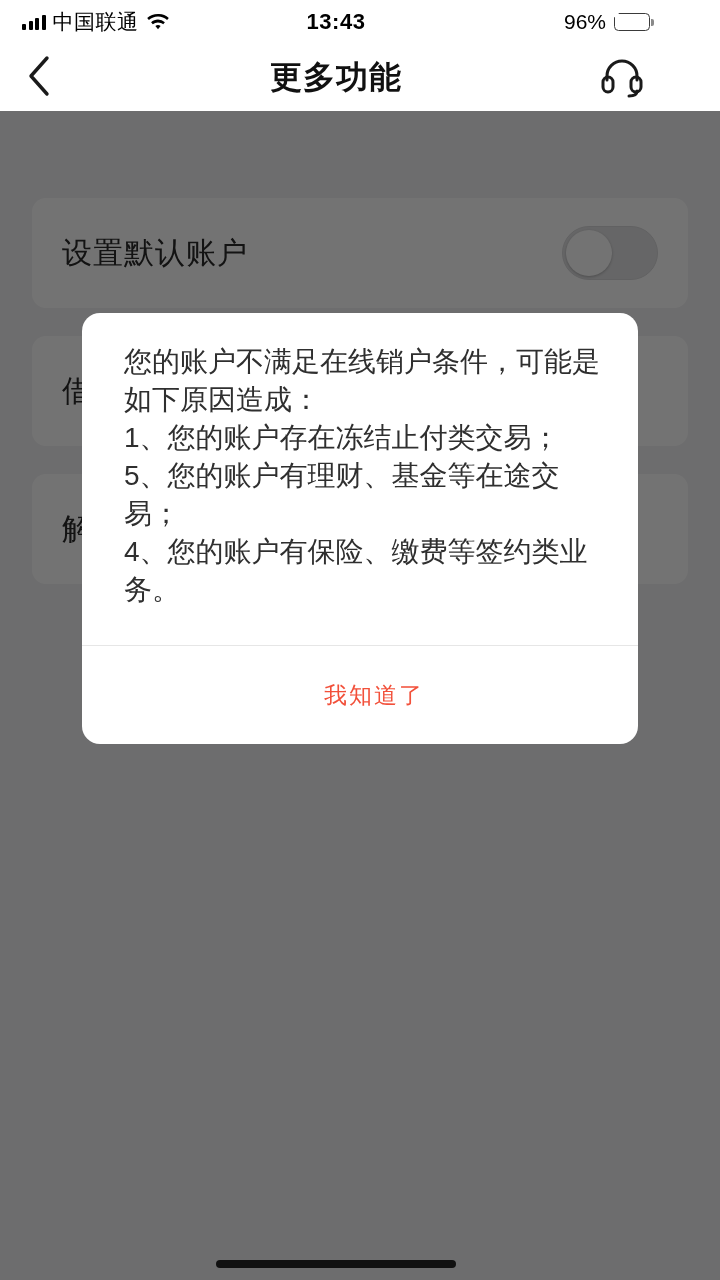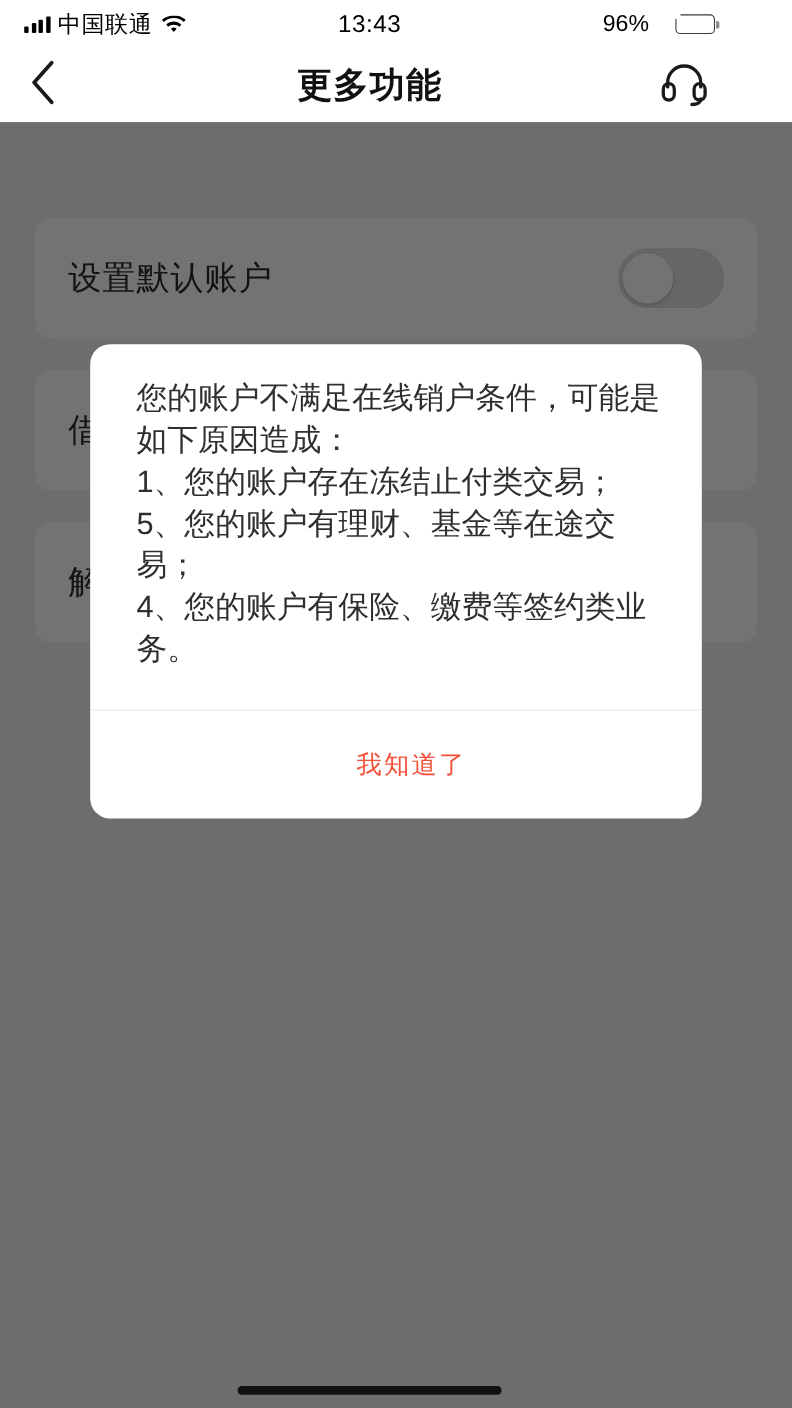--- a/index.html
+++ b/index.html
@@ -50,28 +50,28 @@
   .signal-bars i:nth-child(2) { height: 9px; }
   .signal-bars i:nth-child(3) { height: 12px; }
   .signal-bars i:nth-child(4) { height: 15px; }
   .carrier { font-size: 21px; letter-spacing: .5px; }
   .wifi-icon { width: 24px; height: 17px; display:block; }
   .status-center {
     position: absolute;
     left: 0; right: 0;
     text-align: center;
     font-size: 22px;
-    font-weight: 400;
+    font-weight: 700;
     letter-spacing: .5px;
   }
   .status-right {
     margin-left: auto;
     display: flex;
     align-items: center;
-    gap: 24px;
+    gap: 8px;
     font-size: 21px;
   }
   .battery {
     position: relative;
     width: 36px;
     height: 18px;
     border: 1.6px solid #3a3a3a;
     border-radius: 4.5px;
     padding: 1.6px;
   }

